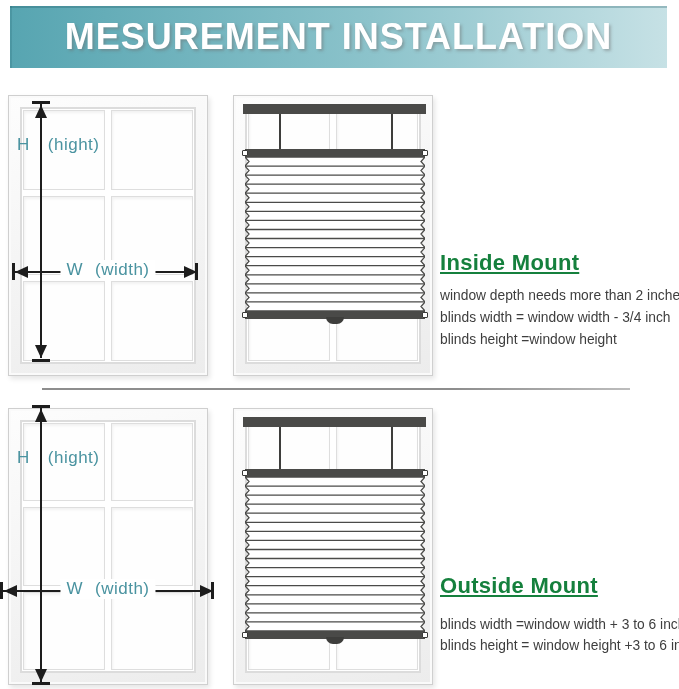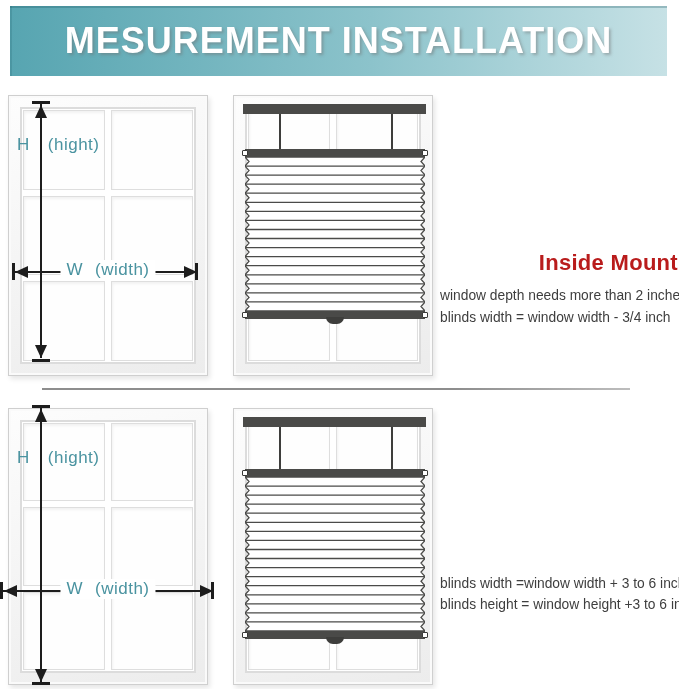--- a/index.html
+++ b/index.html
@@ -4,21 +4,21 @@
 <style>
   * { box-sizing: border-box; margin: 0; padding: 0; }
   html, body { background: #ffffff; }
   #canvas {
     position: relative; width: 679px; height: 689px; background: #fff;
     font-family: "Liberation Sans", sans-serif; overflow: hidden;
   }
 
   
   .banner {
-    position: absolute; left: 10px; top: 6px; width: 657px; height: 70px;
+    position: absolute; left: 10px; top: 6px; width: 657px; height: 62px;
     display: flex; align-items: center; justify-content: center;
     background: linear-gradient(to right, #57a5b1 0%, #8cc3cb 55%, #c6e1e5 100%);
     box-shadow: inset 0 2px 0 rgba(23,82,92,.28), inset 2px 0 0 rgba(23,82,92,.18);
   }
   .banner h1 {
     font-size: 36px; font-weight: bold; color: #ffffff; letter-spacing: 1px;
     white-space: nowrap; text-shadow: 2px 2px 3px rgba(110,110,110,.45);
   }
 
   
@@ -89,22 +89,22 @@
   .cap.l { left: -3px; } .cap.r { right: -3px; }
   .handle { position: absolute; left: 50%; transform: translateX(-50%); bottom: -5px;
             width: 18px; height: 7px; background: #3e3e3c; border-radius: 0 0 9px 9px; }
   .pleats { position: absolute; left: 0; right: 0; top: 8px; bottom: 8px; }
   .pleats svg { display: block; }
 
   
   .mount-block { position: absolute; width: 238px; }
   #inside-block  { left: 440px; top: 250px; }
   #outside-block { left: 440px; top: 573px; }
-  .mount-block h2 { font-size: 22px; font-weight: bold; color: #b91c1c;
-                    text-align: right; margin-bottom: 9px; letter-spacing: .3px; }
+  .mount-block h2 { font-size: 22px; font-weight: bold; color: #15803d;
+                    text-align: left; margin-bottom: 9px; letter-spacing: .3px; text-decoration: underline; }
   #outside-block h2 { margin-bottom: 15px; }
   .mount-block p { font-size: 13.8px; color: #3e3e3e; line-height: 22px; white-space: nowrap; }
   #outside-block p { line-height: 21px; }
 
   
   .divider { position: absolute; left: 42px; top: 388px; width: 588px; height: 2px;
              background: linear-gradient(to right, #8d8d8d 70%, #bdbdbd); }
 </style>
 </head>
 <body>
@@ -176,20 +176,21 @@
         <span class="cap r"></span>
         <span class="handle"></span>
       </div>
     </div>
   </div>
 
   <div class="mount-block" id="inside-block">
     <h2>Inside Mount</h2>
     <p>window depth needs more than 2 inches</p>
     <p>blinds width = window width - 3/4 inch</p>
+    <p>blinds height =window height</p>
   </div>
 
   <div class="divider"></div>
 
   <div class="winframe outside" id="win-measure-bottom">
     <div class="glass">
       <div class="pane"></div>
       <div class="pane"></div>
       <div class="pane"></div>
       <div class="pane"></div>
@@ -245,17 +246,18 @@
         </div>
       <div class="rail bot">
         <span class="cap l"></span>
         <span class="cap r"></span>
         <span class="handle"></span>
       </div>
     </div>
   </div>
 
   <div class="mount-block" id="outside-block">
+    <h2>Outside Mount</h2>
     <p>blinds width =window width + 3 to 6 inches</p>
     <p>blinds height = window height +3 to 6 inches</p>
   </div>
 
 </div>
 
 </body></html>

